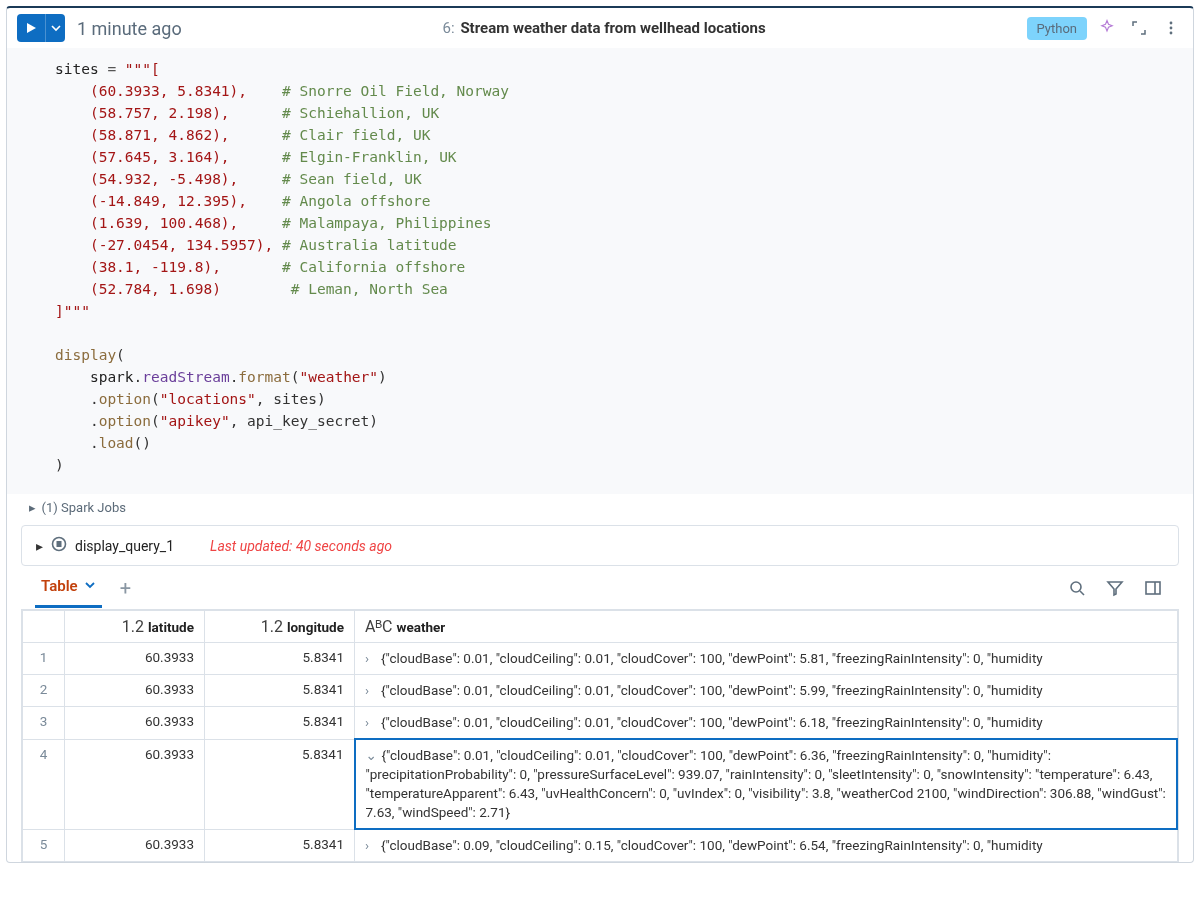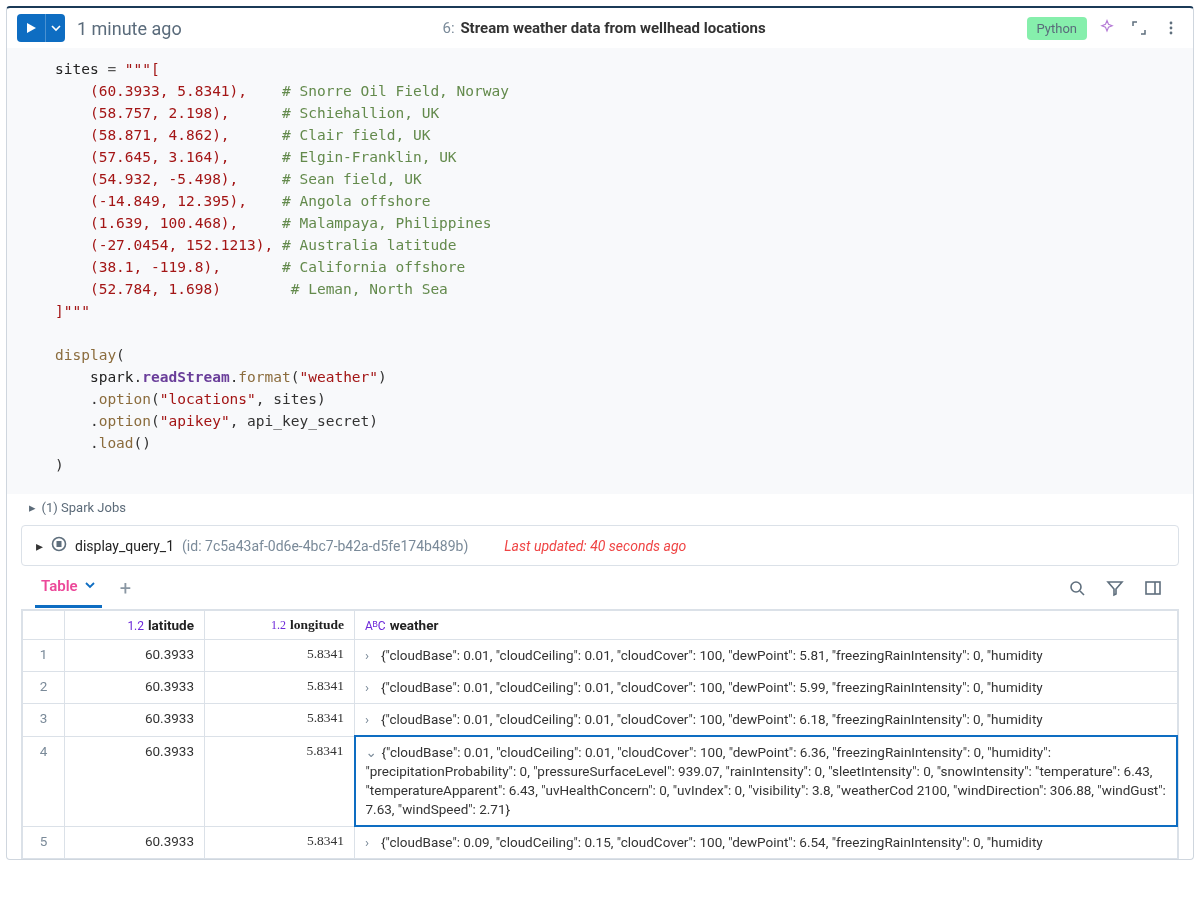--- a/index.html
+++ b/index.html
@@ -45,21 +45,21 @@
   .time-ago { color: #5a6b7b; font-size: 18px; margin-left: 4px; }
   .title-center {
     flex: 1;
     text-align: center;
     font-size: 15px;
     color: #333;
   }
   .title-num { color: #7a8a99; margin-right: 2px; }
   .title-text { font-weight: 700; }
   .lang-badge {
-    background: #86efac;
+    background: #7dd3fc;
     color: #5a6b7b;
     padding: 4px 10px;
     border-radius: 4px;
     font-size: 13px;
   }
   .hdr-icon {
     width: 24px; height: 24px;
     display: flex; align-items: center; justify-content: center;
     cursor: pointer;
     color: #5f6f7d;
@@ -72,21 +72,21 @@
     white-space: pre;
     color: #333;
     background: #f8f9fb;
   }
   .tok-var { color: #222; }
   .tok-op { color: #555; }
   .tok-str { color: #a31515; }
   .tok-cmt { color: #638a4c; }
   .tok-call { color: #8b6c3d; }
   .tok-punc { color: #333; }
-  .tok-attr { color: #6a3e9a; font-weight: bold; }
+  .tok-attr { color: #6a3e9a; }
   .section-row {
     display: flex; align-items: center;
     padding: 6px 22px;
     color: #5c6b79;
     font-size: 13px;
     gap: 6px;
   }
   .caret-r { display:inline-block; transform: rotate(0deg); }
   .query-bar {
     border: 1px solid #dbe1e8;
@@ -107,40 +107,40 @@
     border-bottom: 1px solid #dbe1e8;
     margin: 0 14px;
     height: 44px;
     gap: 10px;
   }
   .tab {
     display: flex; align-items: center; gap: 6px;
     padding: 10px 6px 10px 6px;
     font-size: 15px; font-weight: 600;
     border-bottom: 3px solid #0e6dc2;
-    color: #ec4899;
+    color: #c2410c;
   }
   .tab-caret { color: #0e6dc2; }
   .add-tab { font-size: 20px; color: #8a97a3; cursor: pointer; padding: 0 8px; }
   .tabs-right { margin-left: auto; display:flex; gap: 14px; }
   .table-wrap { margin: 0 14px; border-left:1px solid #dbe1e8; border-right:1px solid #dbe1e8; }
   table { border-collapse: collapse; width: 100%; table-layout: fixed; }
   th, td {
     border: 1px solid #dbe1e8;
     padding: 6px 10px;
     font-size: 13.5px;
     text-align: left;
     vertical-align: top;
     overflow: hidden;
   }
   th { background: #fff; font-weight: 700; color: #222; }
   .col-idx { width: 42px; text-align: center; color: #7a8a99; }
   .col-lat { width: 140px; text-align: right; }
-  .col-lon { width: 150px; text-align: right; font-family: Liberation Serif, serif; }
-  .th-type { color: #6d28d9; font-weight: 400; margin-right: 4px; font-size: 12px; }
+  .col-lon { width: 150px; text-align: right; }
+  .th-type { color: #404040; font-weight: 400; margin-right: 4px; font-size: 16px; }
   .cell-weather { white-space: normal; line-height: 19px; }
   .row-chev { color: #7a8a99; margin-right: 4px; display:inline-block; width:12px; }
   tr.expanded td.cell-weather { border: 2px solid #0e6dc2; }
 </style>
 </head>
 <body>
 
 <div class="cell">
 
   <div class="cell-header">
@@ -182,21 +182,21 @@
   </div>
 
   <div class="code-block" id="code-block"><span class="tok-var">sites </span><span class="tok-op">= </span><span class="tok-str">"""</span><span class="tok-str">[</span>
     <span class="tok-str">(60.3933, 5.8341),</span>    <span class="tok-cmt"># Snorre Oil Field, Norway</span>
     <span class="tok-str">(58.757, 2.198),</span>      <span class="tok-cmt"># Schiehallion, UK</span>
     <span class="tok-str">(58.871, 4.862),</span>      <span class="tok-cmt"># Clair field, UK</span>
     <span class="tok-str">(57.645, 3.164),</span>      <span class="tok-cmt"># Elgin-Franklin, UK</span>
     <span class="tok-str">(54.932, -5.498),</span>     <span class="tok-cmt"># Sean field, UK</span>
     <span class="tok-str">(-14.849, 12.395),</span>    <span class="tok-cmt"># Angola offshore</span>
     <span class="tok-str">(1.639, 100.468),</span>     <span class="tok-cmt"># Malampaya, Philippines</span>
-    <span class="tok-str">(-27.0454, 152.1213),</span> <span class="tok-cmt"># Australia latitude</span>
+    <span class="tok-str">(-27.0454, 134.5957),</span> <span class="tok-cmt"># Australia latitude</span>
     <span class="tok-str">(38.1, -119.8),</span>       <span class="tok-cmt"># California offshore</span>
     <span class="tok-str">(52.784, 1.698)</span>        <span class="tok-cmt"># Leman, North Sea</span>
 <span class="tok-str">]</span><span class="tok-str">"""</span>
 
 <span class="tok-call">display</span><span class="tok-punc">(</span>
     <span class="tok-var">spark</span><span class="tok-punc">.</span><span class="tok-attr">readStream</span><span class="tok-punc">.</span><span class="tok-call">format</span><span class="tok-punc">(</span><span class="tok-str">"weather"</span><span class="tok-punc">)</span>
     <span class="tok-punc">.</span><span class="tok-call">option</span><span class="tok-punc">(</span><span class="tok-str">"locations"</span><span class="tok-punc">, sites)</span>
     <span class="tok-punc">.</span><span class="tok-call">option</span><span class="tok-punc">(</span><span class="tok-str">"apikey"</span><span class="tok-punc">, api_key_secret)</span>
     <span class="tok-punc">.</span><span class="tok-call">load</span><span class="tok-punc">()</span>
 <span class="tok-punc">)</span>
@@ -209,21 +209,20 @@
 
   <div class="query-bar">
     <span>▸</span>
     <span>
       <svg width="16" height="16" viewBox="0 0 16 16">
           <circle cx="8" cy="8" r="6.5" fill="none" stroke="#5f6f7d" stroke-width="1.6"></circle>
           <rect x="5.5" y="5" width="5" height="6" fill="#5f6f7d"></rect>
         </svg>
     </span>
     <span class="qname">display_query_1</span>
-    <span class="qid">(id: 7c5a43af-0d6e-4bc7-b42a-d5fe174b489b)</span>
     <span class="qupdated">Last updated: 40 seconds ago</span>
   </div>
 
   <div class="tabs-row">
     <div class="tab">
       <span>Table</span>
       <span class="tab-caret">
         <svg width="12" height="12" viewBox="0 0 12 12">
             <polyline points="2,4 6,8 10,4" fill="none" stroke="#0e6dc2" stroke-width="1.8"></polyline>
           </svg>

